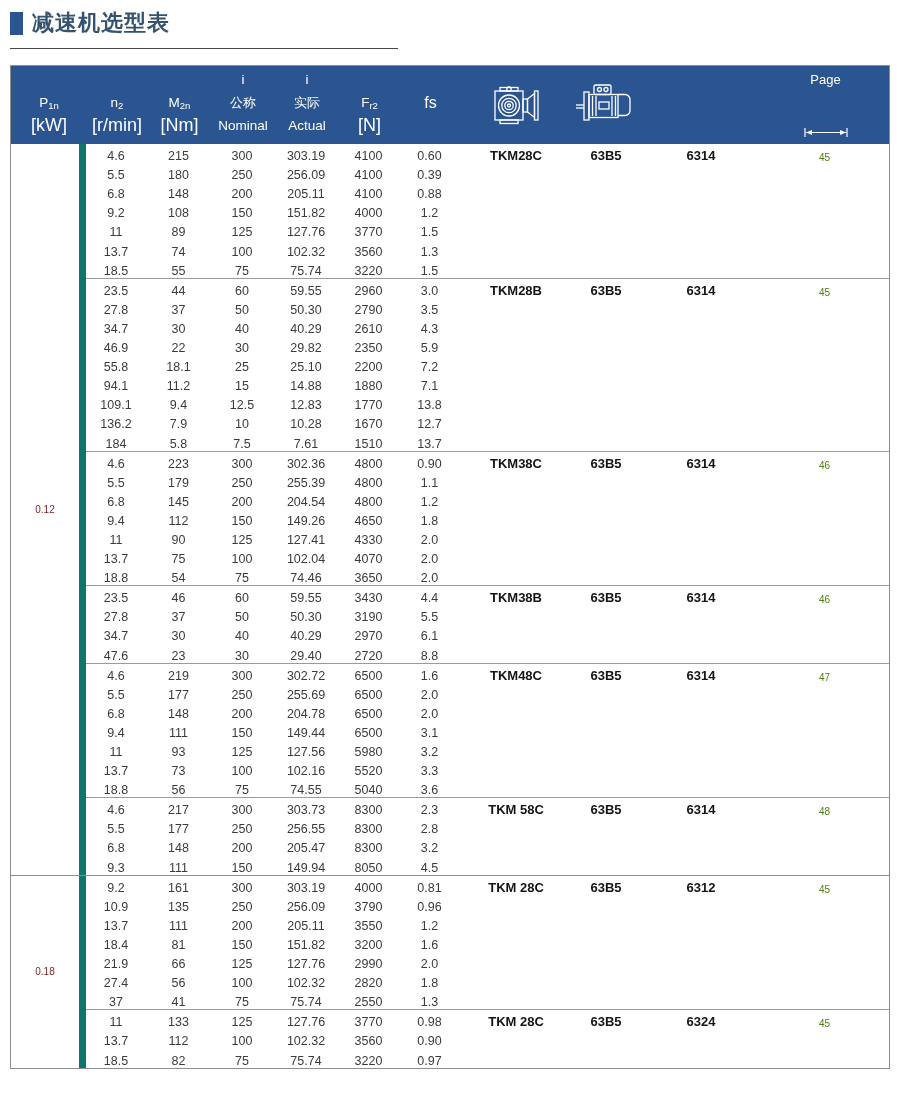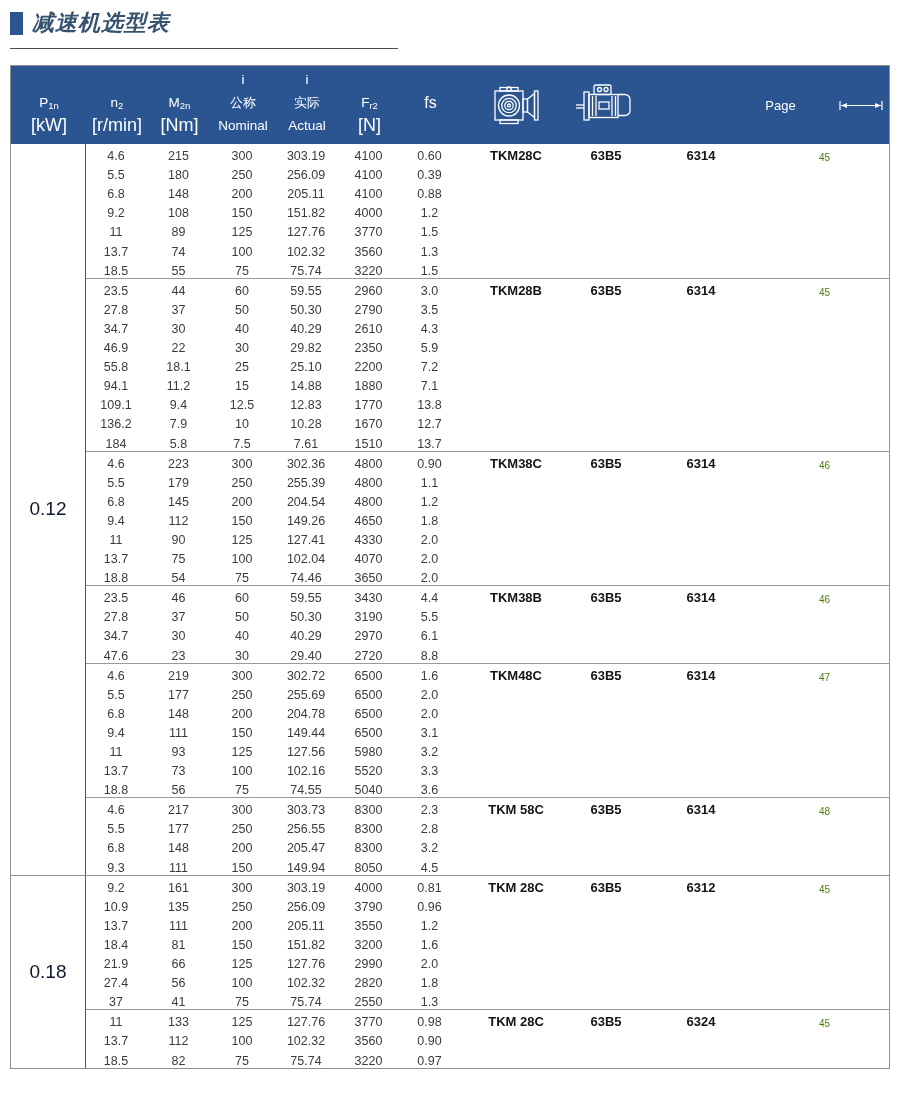--- a/index.html
+++ b/index.html
@@ -2,46 +2,46 @@
 <html><head>
 <meta charset="utf-8">
 <style>
   html,body{margin:0;padding:0;}
   body{
     width:900px;height:1100px;background:#ffffff;position:relative;
     font-family:"Liberation Sans","DejaVu Sans",sans-serif;
     color:#3b3b3b;-webkit-font-smoothing:antialiased;
   }
   
-  .title-bar{position:absolute;left:10px;top:8px;display:flex;align-items:center;font-style:italic;}
+  .title-bar{position:absolute;left:10px;top:8px;display:flex;align-items:center;}
   .title-marker{width:13px;height:23px;background:#2b5591;margin-right:9px;}
   .page-title{font-size:22px;font-weight:600;color:#35536f;letter-spacing:1px;}
   .title-underline{position:absolute;left:10px;top:48px;width:388px;height:0;border-top:1px solid #4a4a4a;}
   
   .table-wrap{position:absolute;left:10px;top:65px;width:878px;border:1px solid #8e8e8e;background:#fff;}
   
   .thead{height:78px;background:#2b5591;color:#fff;display:flex;align-items:stretch;}
   .hcol{display:flex;flex-direction:column;justify-content:flex-end;align-items:center;padding-bottom:7px;box-sizing:border-box;}
   .hl{height:23px;line-height:23px;font-size:13.5px;white-space:nowrap;}
   .hl.unit{font-size:18px;}
   .hl.cn{font-size:13px;}
   sub{font-size:9.5px;vertical-align:-2px;}
   .hcol-p1n{width:76px}.hcol-n2{width:60px}.hcol-m2n{width:65px}
   .hcol-inom{width:62px}.hcol-iact{width:66px}.hcol-fr2{width:59px}
   .hcol-fs{width:63px}.hcol-model{width:110px}.hcol-motor{width:70px}
   .hcol-bearing{width:120px}.hcol-page{width:127px}
   .hcol-fs .hl.sym{font-size:16px;}
   .icon-col{justify-content:center;padding-bottom:0;}
   .page-col{justify-content:center;padding-bottom:0;}
-  .page-block{display:flex;flex-direction:row;align-items:center;gap:40px;}
+  .page-block{display:flex;flex-direction:column;align-items:center;gap:40px;}
   .page-block .pg-label{font-size:13px;line-height:15px;}
   
   .section{display:flex;border-bottom:1px solid #8e8e8e;}
   .section:last-child{border-bottom:none;}
-  .p1n-cell{width:75px;border-right:1px solid #0f766e;display:flex;align-items:center;justify-content:center;font-size:19px;color:#0f172a;box-sizing:border-box;}
+  .p1n-cell{width:75px;border-right:7px solid #0f766e;display:flex;align-items:center;justify-content:center;font-size:10px;color:#7f1d1d;box-sizing:border-box;}
   .groups{flex:1;}
   .group{border-bottom:1px solid #9b9b9b;}
   .group:last-child{border-bottom:none;}
   .trow{height:19.1px;display:flex;align-items:flex-end;font-size:12.5px;}
   .tc{text-align:center;box-sizing:border-box;white-space:nowrap;}
   .c-n2{width:60px}.c-m2n{width:65px}.c-inom{width:62px}
   .c-iact{width:66px}.c-fr2{width:59px}.c-fs{width:63px}
   .c-model{width:110px}.c-motor{width:70px}.c-bearing{width:120px}.c-page{width:127px}
   .lbl{font-weight:bold;color:#141414;font-size:13px;}
   .pg{color:#4d7c0f;font-size:10px;}

